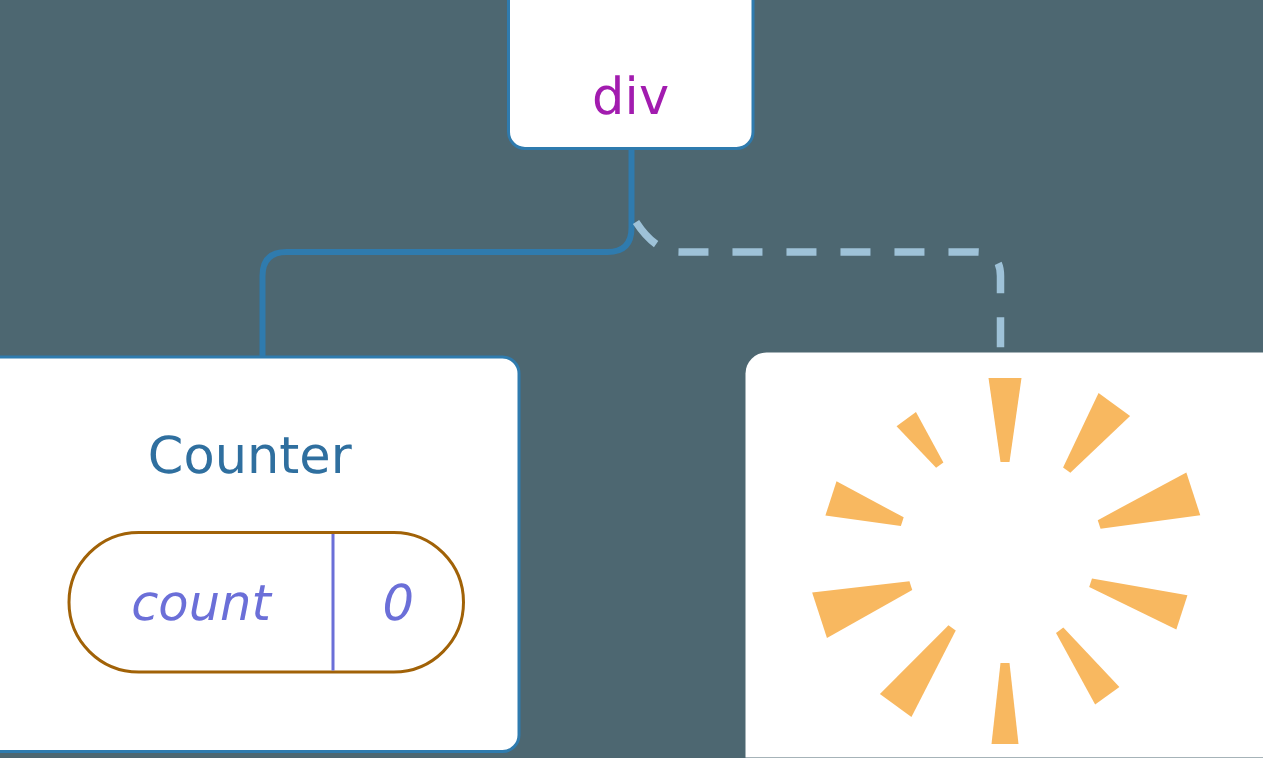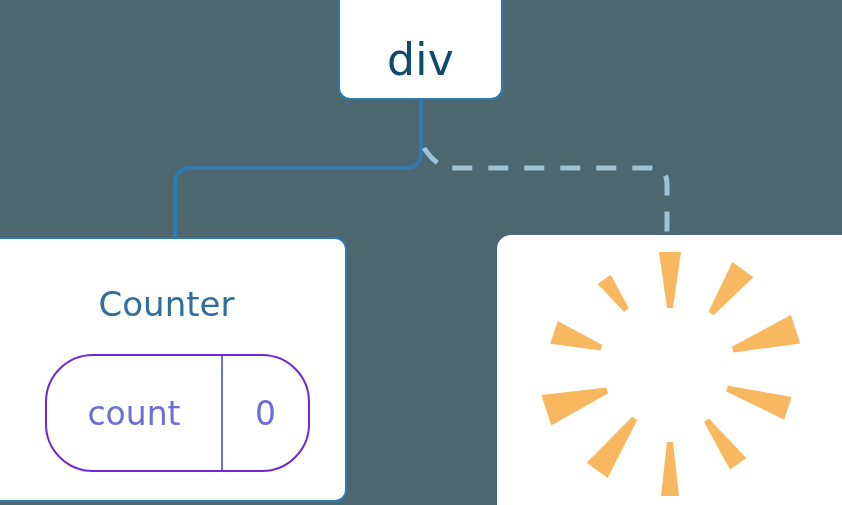--- a/index.html
+++ b/index.html
@@ -41,22 +41,22 @@
     width: 165px;
     height: 112px;
     border: 2px solid #2F7BAE;
     border-radius: 12px;
     display: flex;
     align-items: flex-end;
     justify-content: center;
     padding-bottom: 16px;
   }
   #node-div .node-title {
-    font-size: 44px;
-    color: #0c4a6e;
+    font-size: 34px;
+    color: #a21caf;
     line-height: 1;
     letter-spacing: 0.2px;
   }
   
   #node-counter {
     left: -14px;
     top: 237px;
     width: 361px;
     height: 265px;
     border: 2px solid #2F7BAE;
@@ -70,27 +70,28 @@
     text-align: center;
     font-size: 34px;
     color: #2F6F9F;
     line-height: 1;
   }
   .state-pill {
     position: absolute;
     left: 57px;
     top: 115px;
     width: 265px;
-    height: 118px;
-    border: 2px solid #6d28d9;
+    height: 95px;
+    border: 2px solid #a16207;
     border-radius: 48px;
     display: flex;
     align-items: stretch;
     box-sizing: border-box;
     background: #FFFFFF;
+    font-style: italic;
   }
   .state-pill .pill-key {
     flex: 0 0 174px;
     display: flex;
     align-items: center;
     justify-content: center;
     font-size: 33px;
     color: #6B6FD8;
     border-right: 2px solid #6B6FD8;
     line-height: 1;

